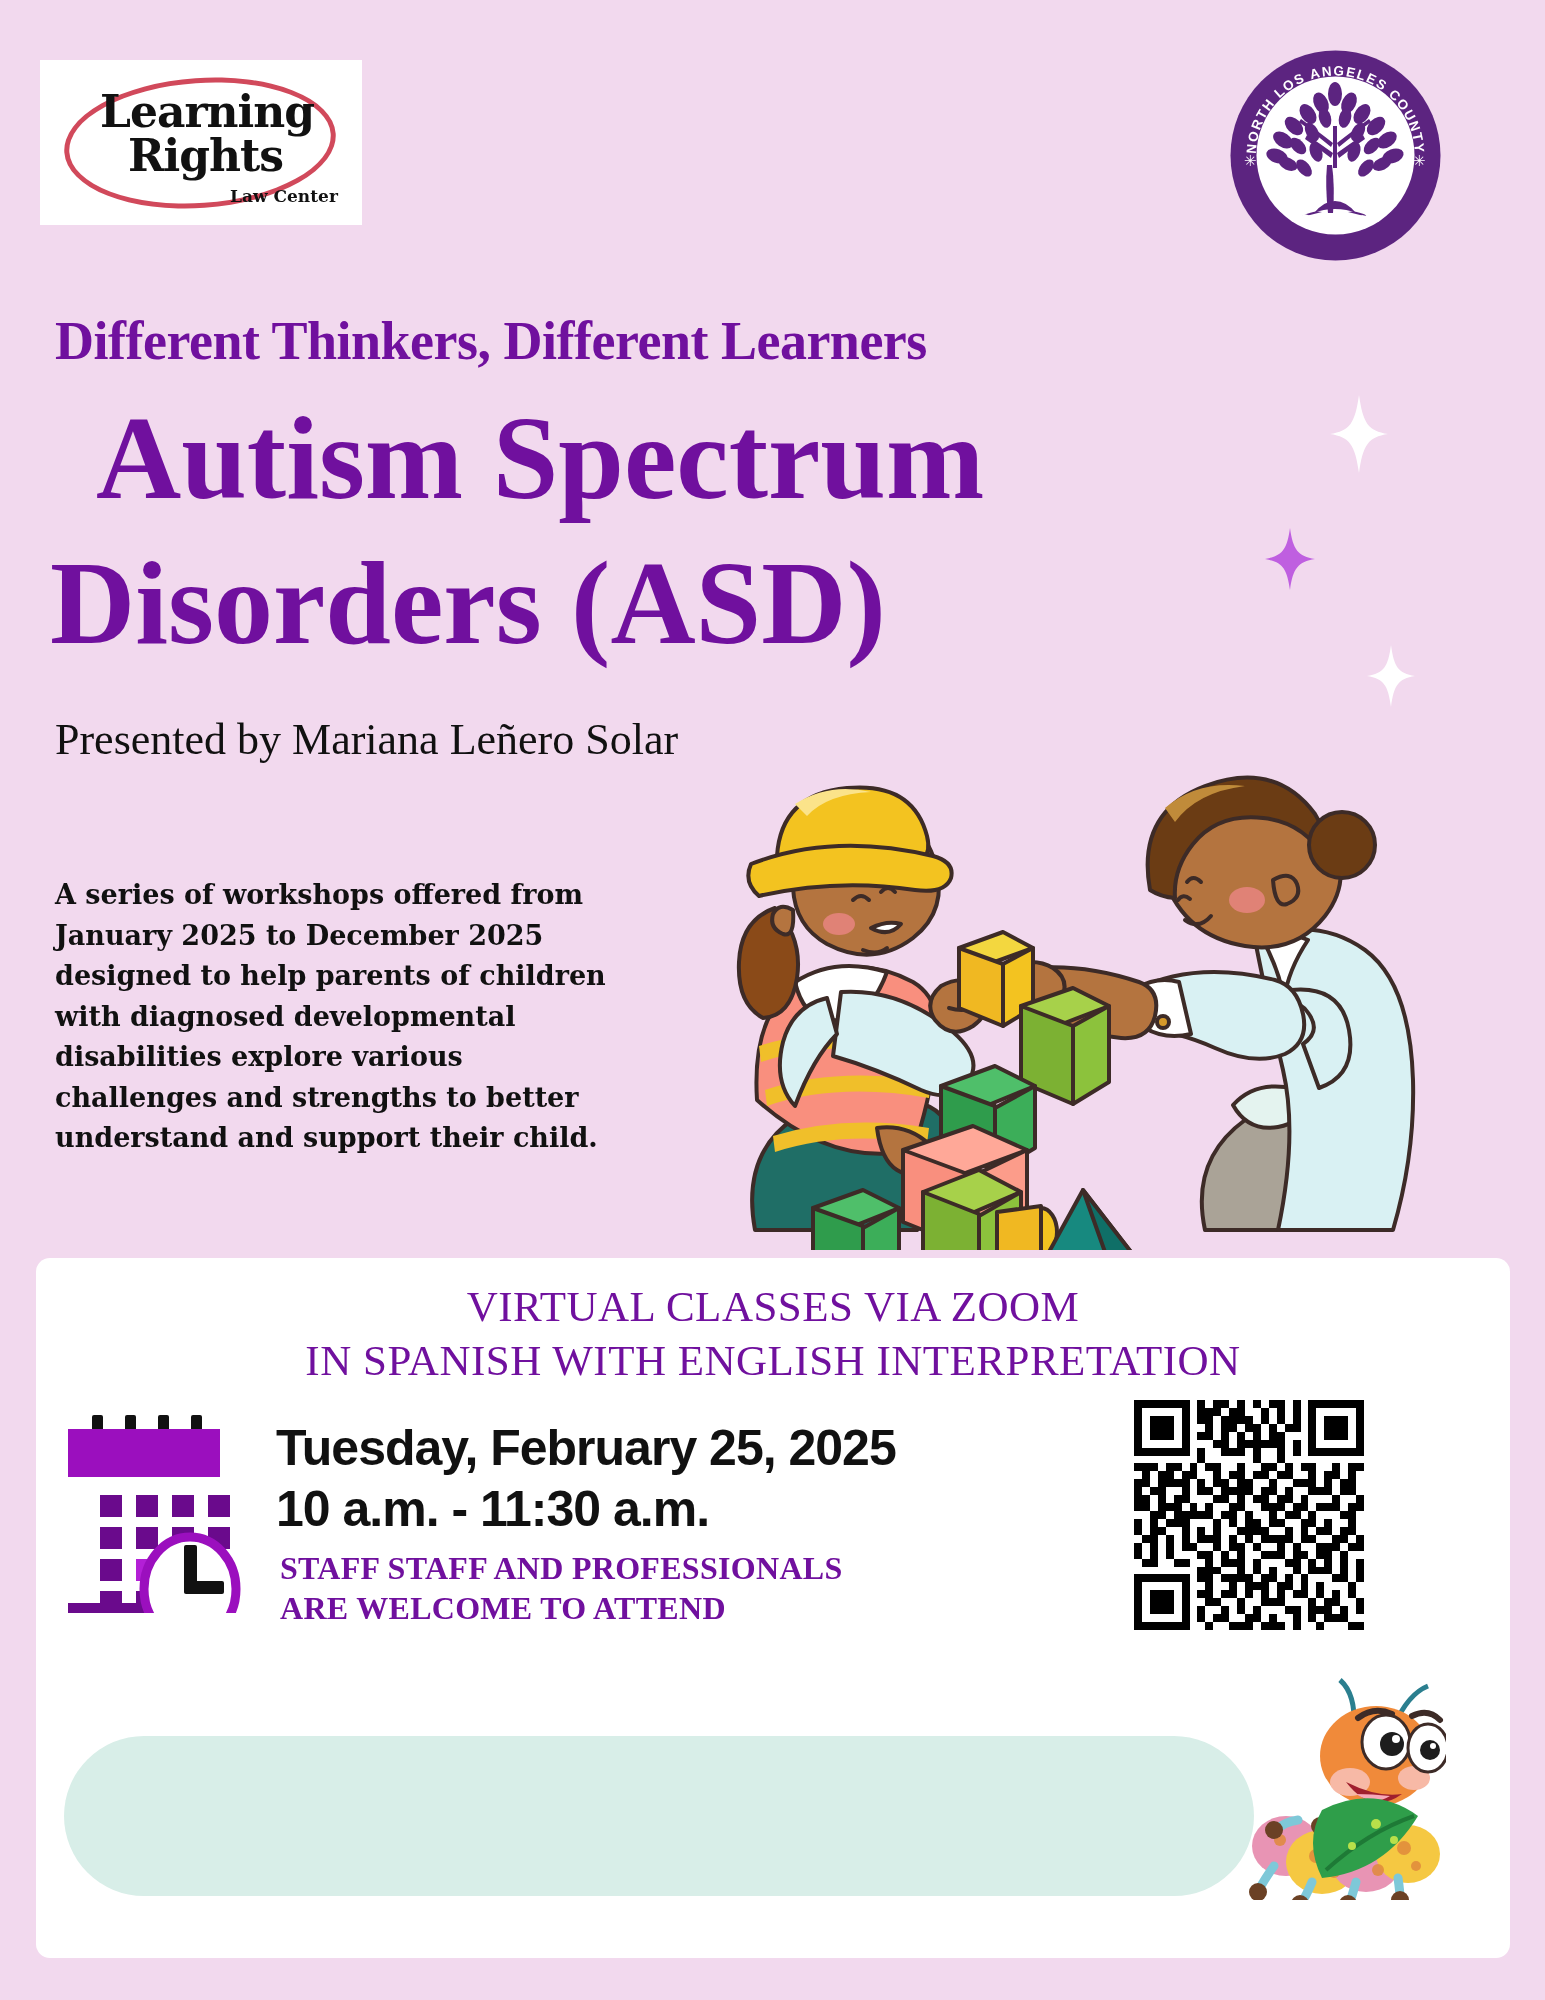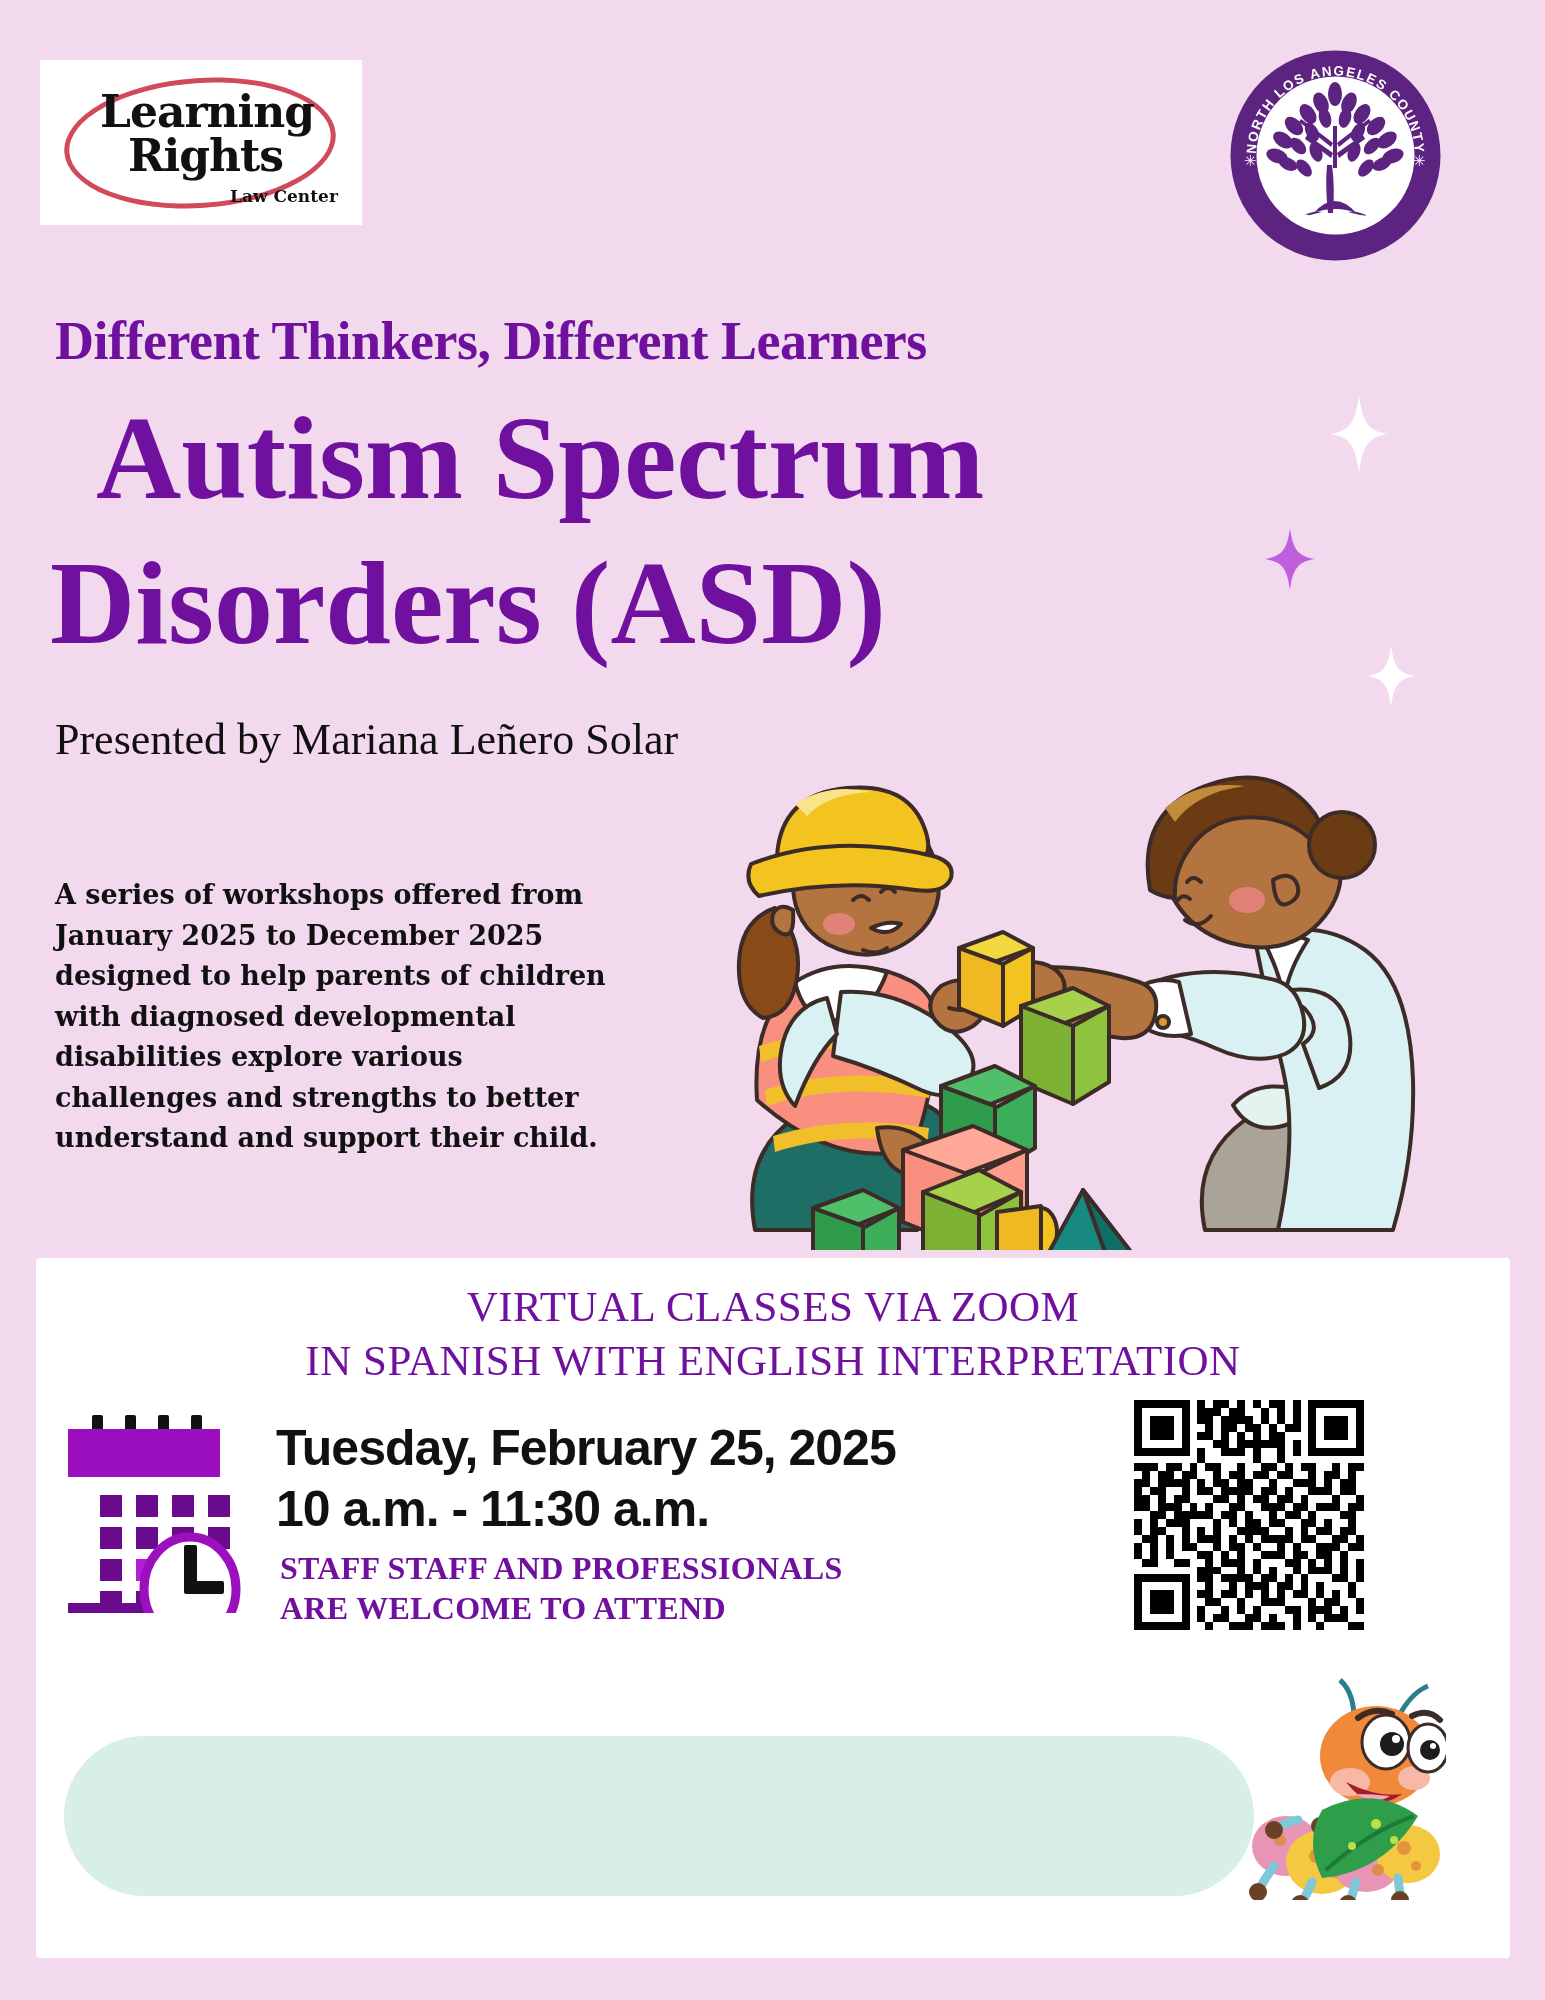--- a/index.html
+++ b/index.html
@@ -73,21 +73,21 @@
   
   .spark{position:absolute;}
   .spark svg{display:block;}
 
   
   .illus{position:absolute;left:735px;top:760px;width:700px;height:490px;}
 
   
   .card{
     position:absolute;left:36px;top:1258px;width:1474px;height:700px;
-    background:#ffffff;border-radius:4px;
+    background:#ffffff;border-radius:14px;
   }
   .card-head{
     position:absolute;left:0;top:22px;width:100%;
     text-align:center;
     font-family:"Liberation Serif", serif;
     font-size:43px;color:#70109e;line-height:1.25;letter-spacing:0.5px;
   }
 
   .cal-icon{position:absolute;left:26px;top:155px;width:200px;height:200px;}
 

